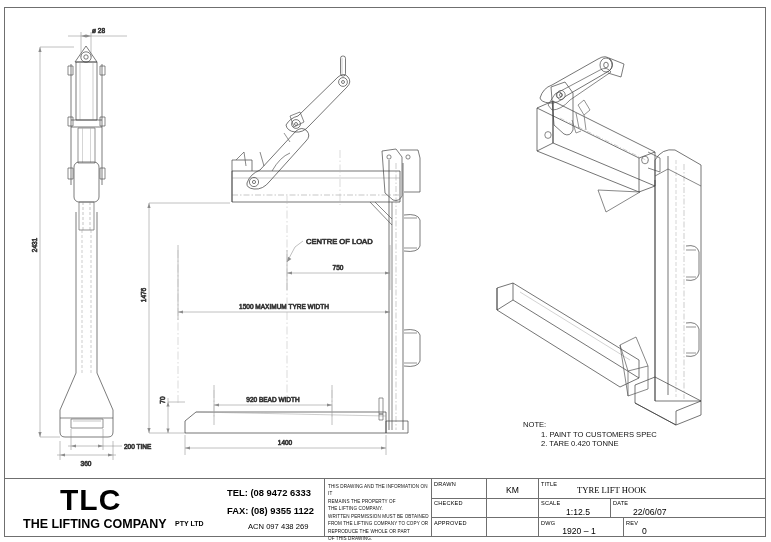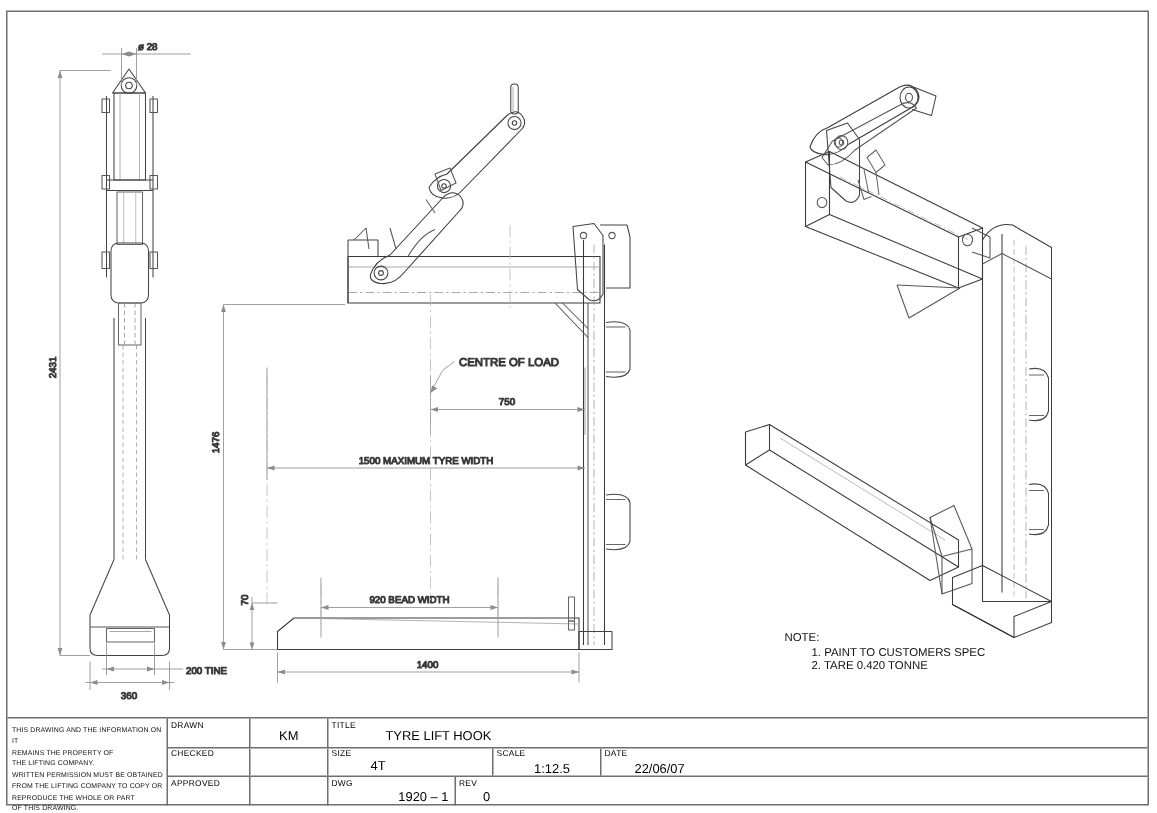--- a/index.html
+++ b/index.html
@@ -26,21 +26,21 @@
   #legalcell{width:107px;border-right:1px solid #6f6f6f;box-sizing:border-box;
              padding:4px 2px 0 3px;}
   #legalcell p{margin:0;font-size:4.6px;line-height:1.62;color:#111;letter-spacing:.1px;}
   #grid{flex:1;display:flex;flex-direction:column;}
   .trow{flex:1;display:flex;border-bottom:1px solid #6f6f6f;box-sizing:border-box;}
   .trow:last-child{border-bottom:none;}
   .cell{position:relative;border-right:1px solid #6f6f6f;box-sizing:border-box;}
   .cell:last-child{border-right:none;}
   .lbl{position:absolute;left:2px;top:1.5px;font-size:5.6px;letter-spacing:.2px;}
   .val{position:absolute;left:0;right:0;top:6px;text-align:center;font-size:8.6px;}
-  .val.l{text-align:left;left:38px;}
+  .val.l{text-align:left;left:38px;font-family:Liberation Serif, serif;}
 </style>
 </head>
 <body>
 
 <div id="sheet">
   <div id="frame"></div>
 
   <svg width="771" height="542">
     <g fill="none" stroke="#3a3a3a" stroke-width="0.7" stroke-linejoin="round">
 
@@ -298,20 +298,28 @@
       </g>
     </g>
 
     <text class="notetxt" x="523" y="427">NOTE:</text>
     <text class="notetxt" x="541" y="437">1. PAINT TO CUSTOMERS SPEC</text>
     <text class="notetxt" x="541" y="446">2. TARE 0.420 TONNE</text>
   </svg>
 
   <div id="titleblock">
 
+    <div id="logocell">
+      <div class="tlc">TLC</div>
+      <div class="tlcsub">THE LIFTING COMPANY</div>
+      <div class="ptyltd">PTY LTD</div>
+      <div class="tel">TEL: (08 9472 6333</div>
+      <div class="fax">FAX: (08) 9355 1122</div>
+      <div class="acn">ACN 097 438 269</div>
+    </div>
 
     <div id="legalcell">
       <p>THIS DRAWING AND THE INFORMATION ON IT</p>
       <p>REMAINS THE PROPERTY OF</p>
       <p>THE LIFTING COMPANY.</p>
       <p>WRITTEN PERMISSION MUST BE OBTAINED</p>
       <p>FROM THE LIFTING COMPANY TO COPY OR</p>
       <p>REPRODUCE THE WHOLE OR PART</p>
       <p>OF THIS DRAWING.</p>
     </div>
@@ -331,44 +339,40 @@
         </div>
       </div>
 
       <div class="trow">
         <div class="cell" style="width:55px">
           <span class="lbl">CHECKED</span>
         </div>
         <div class="cell" style="width:52px">
           <span class="val"></span>
         </div>
-        <div class="cell" style="width:110px">
-          <span class="lbl">SIZE</span>
-          <span class="val l" style="left:28px">4T</span>
-        </div>
         <div class="cell" style="width:72px">
           <span class="lbl">SCALE</span>
           <span class="val" style="top:8px;left:10px;right:3px">1:12.5</span>
         </div>
         <div class="cell" style="flex:1">
           <span class="lbl">DATE</span>
           <span class="val" style="top:8px;left:22px;text-align:left">22/06/07</span>
         </div>
       </div>
 
       <div class="trow">
         <div class="cell" style="width:55px">
           <span class="lbl">APPROVED</span>
         </div>
         <div class="cell" style="width:52px">
           <span class="val"></span>
         </div>
         <div class="cell" style="width:85px">
           <span class="lbl">DWG</span>
-          <span class="val" style="top:8px;text-align:right;right:4px">1920 – 1</span>
+          <span class="val" style="top:8px;right:4px">1920 – 1</span>
         </div>
         <div class="cell" style="flex:1">
           <span class="lbl">REV</span>
           <span class="val" style="top:8px;left:18px;text-align:left">0</span>
         </div>
       </div>
 
     </div>
   </div>
 </div>

